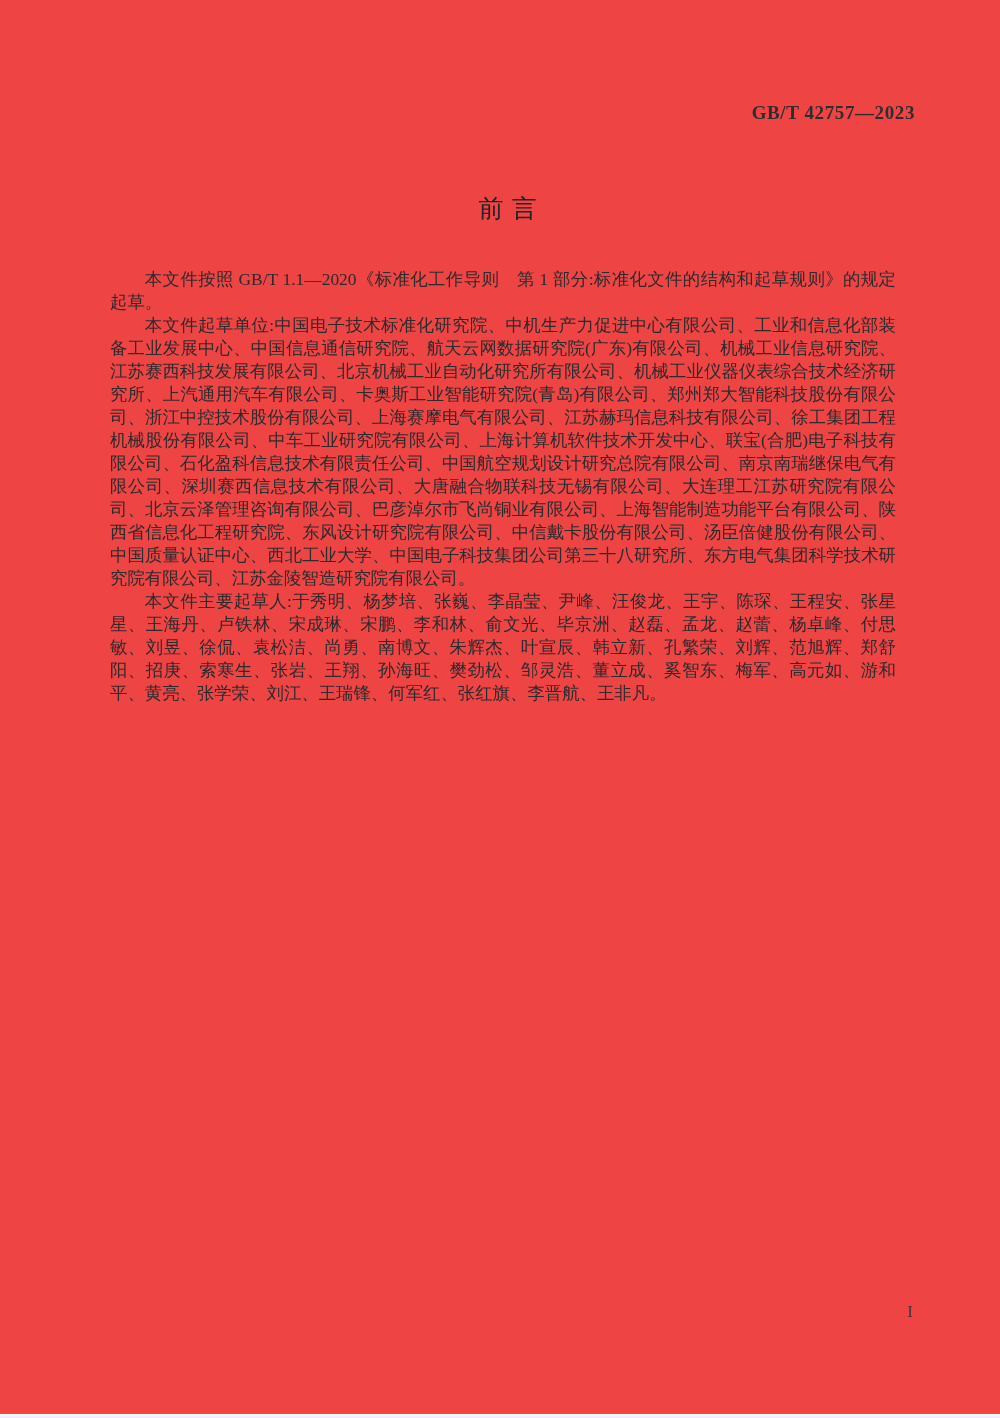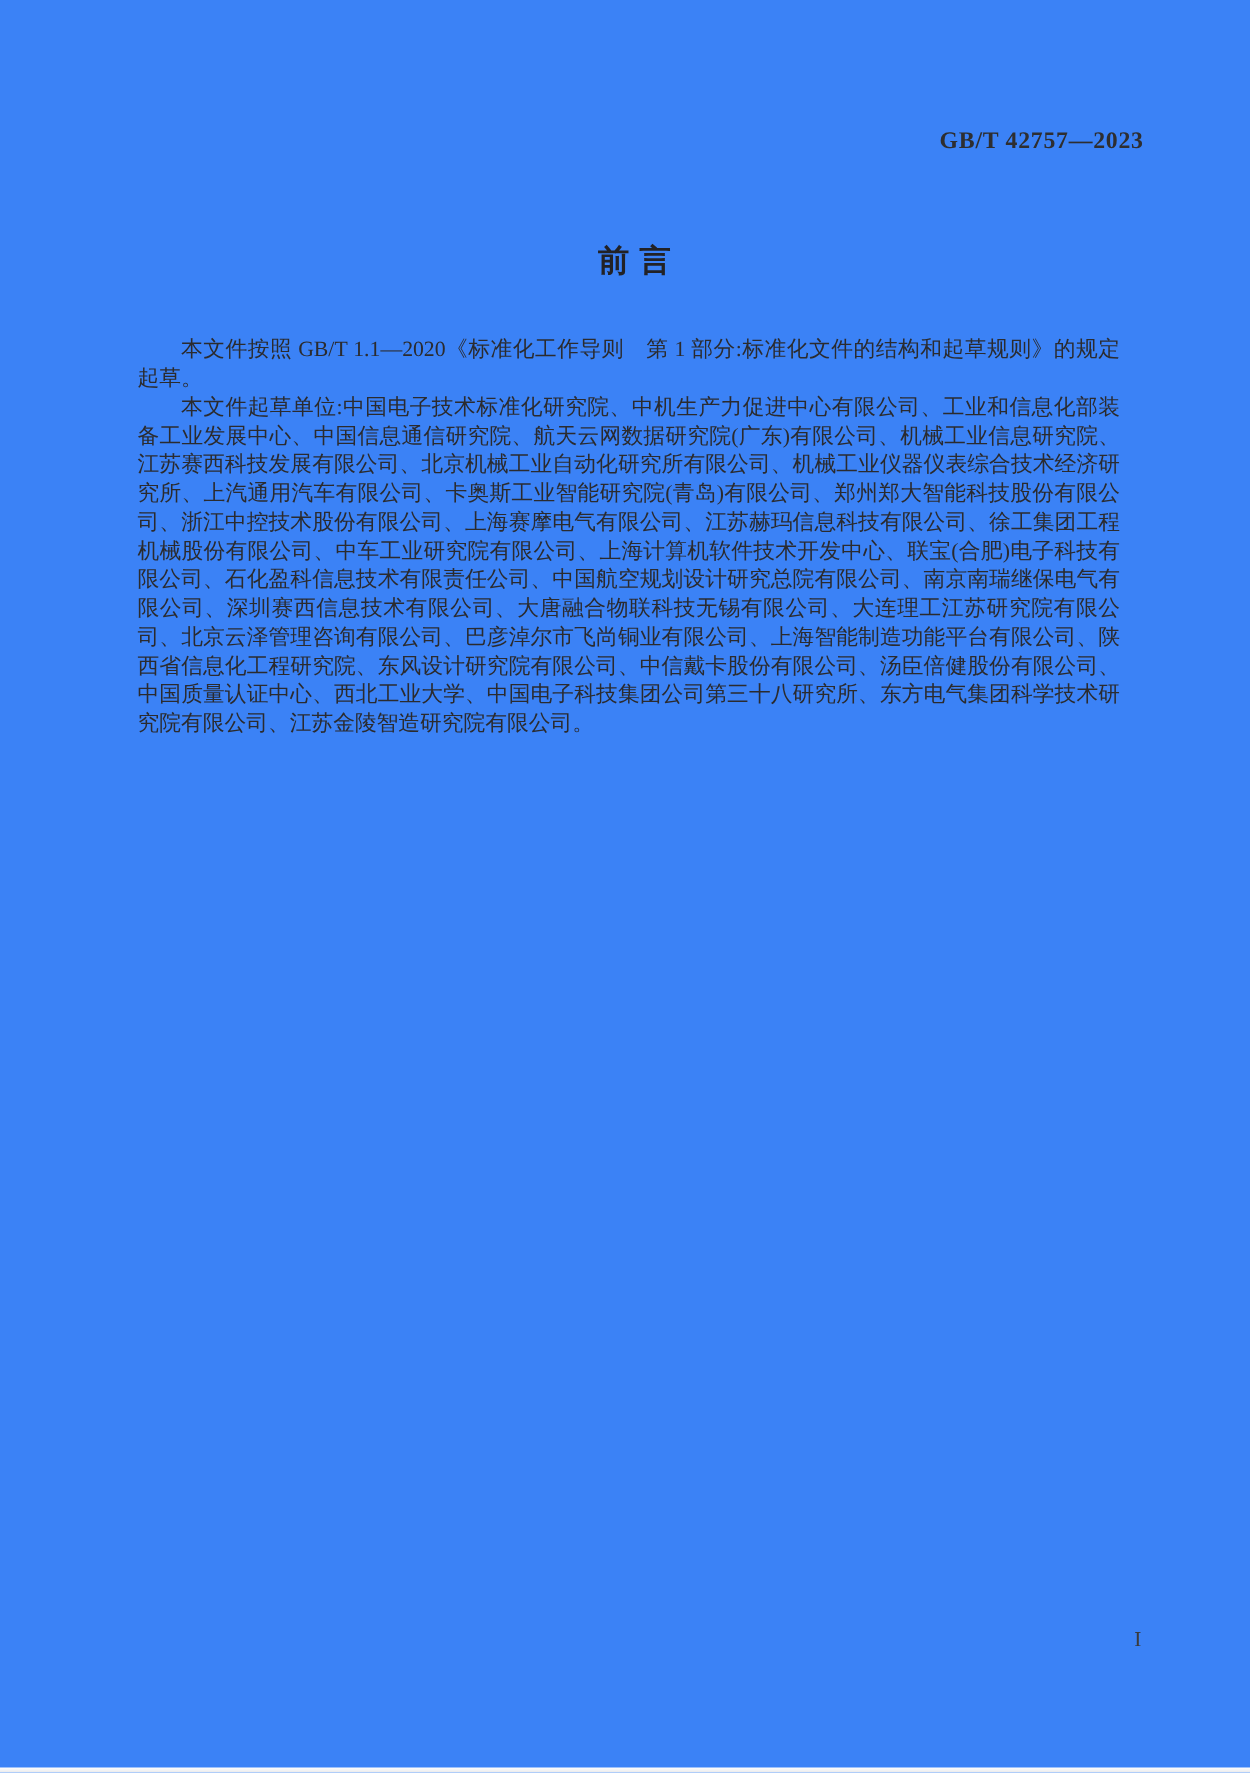--- a/index.html
+++ b/index.html
@@ -8,21 +8,21 @@
     background: #ffffff;
   }
   body {
     font-family: "Liberation Serif", "DejaVu Serif", serif;
     -webkit-font-smoothing: antialiased;
   }
   .page {
     position: relative;
     width: 1000px;
     height: 1418px;
-    background: #3b82f6;
+    background: #ef4444;
     overflow: hidden;
     box-sizing: border-box;
   }
   
   .scan-edge {
     position: absolute;
     left: 0;
     right: 0;
     bottom: 0;
     height: 4px;
@@ -52,21 +52,21 @@
     white-space: nowrap;
   }
   .doc-title {
     position: absolute;
     left: 0;
     right: 0;
     top: 192px;
     text-align: center;
     font-family: "Liberation Serif", "DejaVu Serif", serif;
     font-size: 25px;
-    font-weight: bold;
+    font-weight: normal;
     color: #222226;
     letter-spacing: 1px;
     margin-left: 16px;
   }
   .body-text {
     position: absolute;
     left: 110px;
     top: 268px;
     width: 786px;
     font-size: 17.4px;
@@ -99,18 +99,19 @@
   <div class="header-code">GB/T 42757—2023</div>
 
 
   <div class="doc-title">
     <span>前 言</span>
   </div>
 
   <div class="body-text">
     <p class="para">本文件按照 GB/T 1.1—2020《标准化工作导则　第 1 部分:标准化文件的结构和起草规则》的规定起草。</p>
     <p class="para">本文件起草单位:中国电子技术标准化研究院、中机生产力促进中心有限公司、工业和信息化部装备工业发展中心、中国信息通信研究院、航天云网数据研究院(广东)有限公司、机械工业信息研究院、江苏赛西科技发展有限公司、北京机械工业自动化研究所有限公司、机械工业仪器仪表综合技术经济研究所、上汽通用汽车有限公司、卡奥斯工业智能研究院(青岛)有限公司、郑州郑大智能科技股份有限公司、浙江中控技术股份有限公司、上海赛摩电气有限公司、江苏赫玛信息科技有限公司、徐工集团工程机械股份有限公司、中车工业研究院有限公司、上海计算机软件技术开发中心、联宝(合肥)电子科技有限公司、石化盈科信息技术有限责任公司、中国航空规划设计研究总院有限公司、南京南瑞继保电气有限公司、深圳赛西信息技术有限公司、大唐融合物联科技无锡有限公司、大连理工江苏研究院有限公司、北京云泽管理咨询有限公司、巴彦淖尔市飞尚铜业有限公司、上海智能制造功能平台有限公司、陕西省信息化工程研究院、东风设计研究院有限公司、中信戴卡股份有限公司、汤臣倍健股份有限公司、中国质量认证中心、西北工业大学、中国电子科技集团公司第三十八研究所、东方电气集团科学技术研究院有限公司、江苏金陵智造研究院有限公司。</p>
+    <p class="para">本文件主要起草人:于秀明、杨梦培、张巍、李晶莹、尹峰、汪俊龙、王宇、陈琛、王程安、张星星、王海丹、卢铁林、宋成琳、宋鹏、李和林、俞文光、毕京洲、赵磊、孟龙、赵蕾、杨卓峰、付思敏、刘昱、徐侃、袁松洁、尚勇、南博文、朱辉杰、叶宣辰、韩立新、孔繁荣、刘辉、范旭辉、郑舒阳、招庚、索寒生、张岩、王翔、孙海旺、樊劲松、邹灵浩、董立成、奚智东、梅军、高元如、游和平、黄亮、张学荣、刘江、王瑞锋、何军红、张红旗、李晋航、王非凡。</p>
   </div>
 
   <div class="page-number">I</div>
 
   <div class="scan-edge"></div>
 </div>
 
 </body></html>

